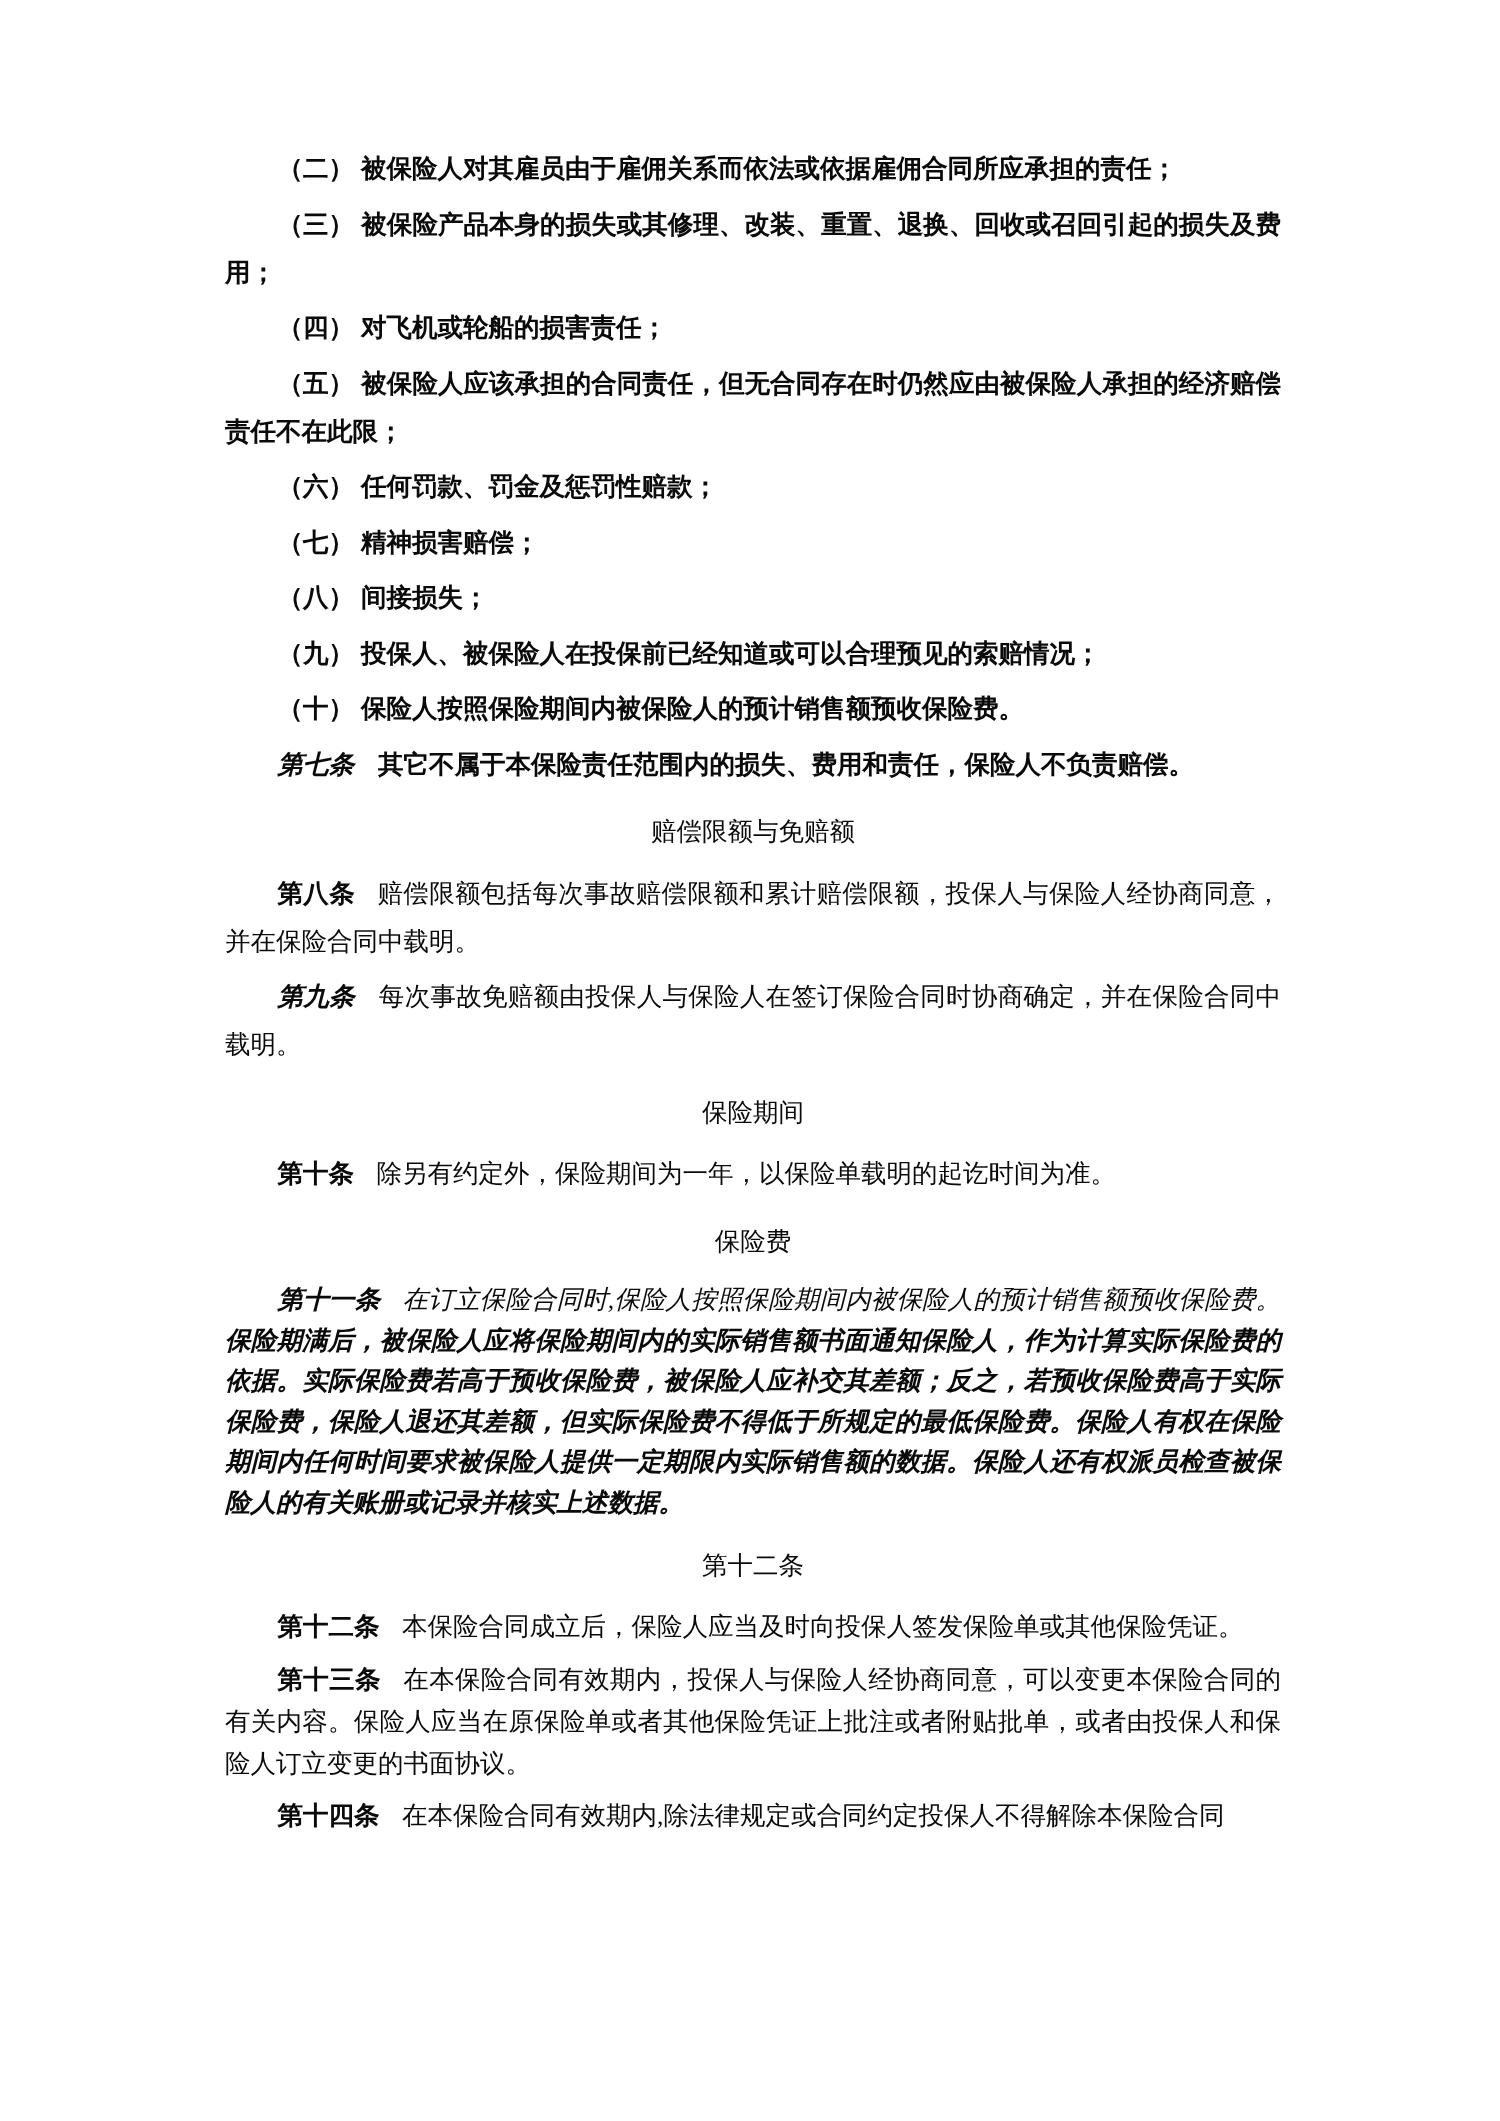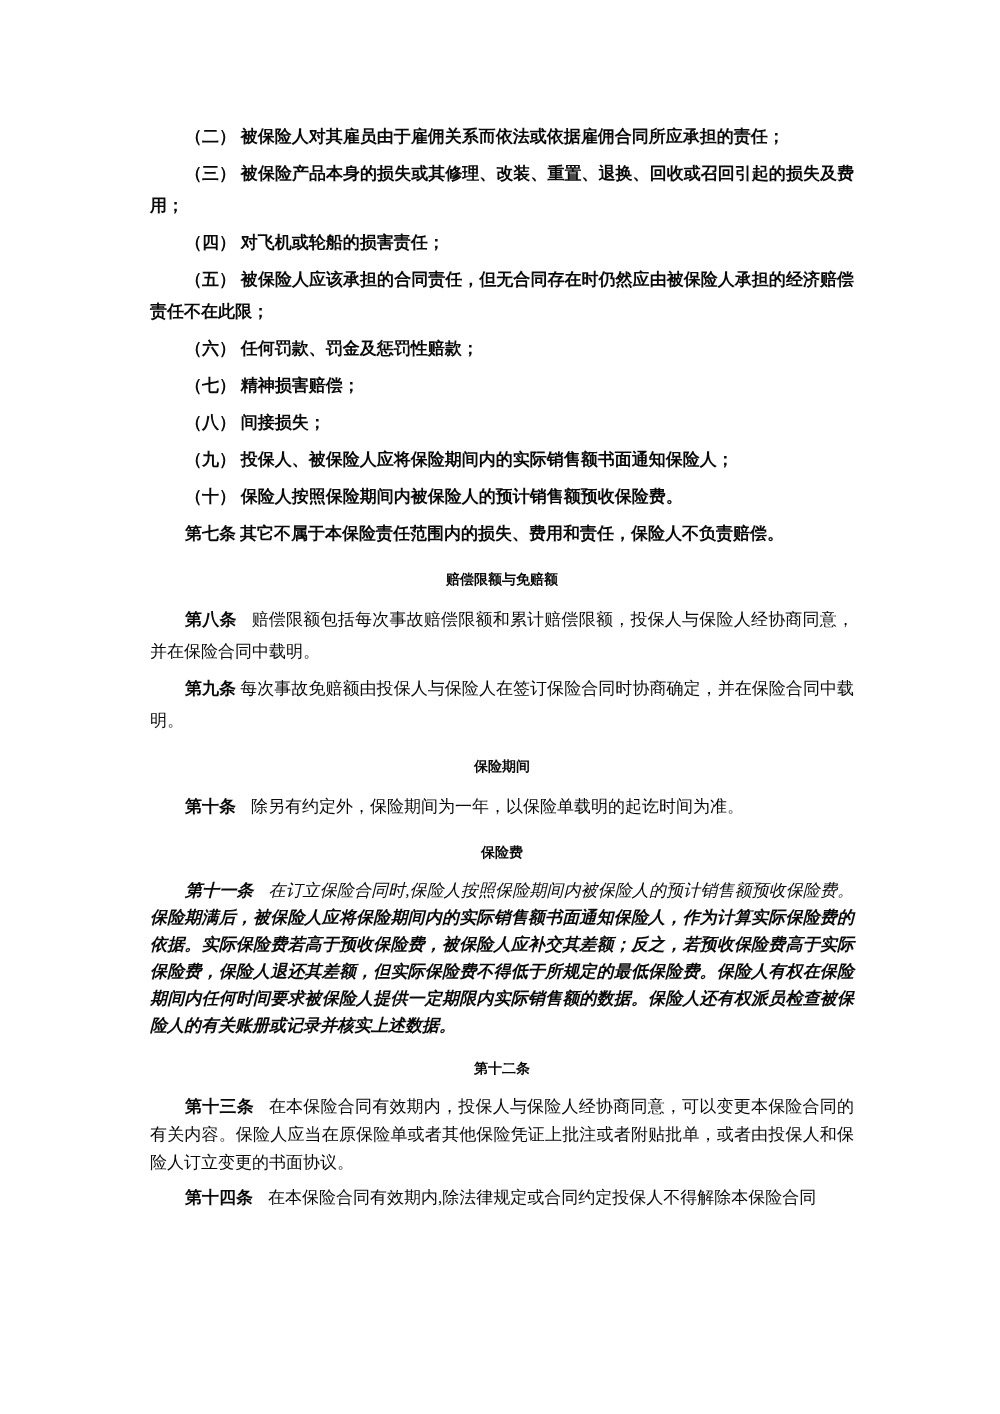--- a/index.html
+++ b/index.html
@@ -3,76 +3,77 @@
 <meta charset="utf-8">
 <style>
   * { margin: 0; padding: 0; box-sizing: border-box; }
   html, body { background: #ffffff; }
   body {
     width: 1000px; height: 1414px; overflow: hidden;
     font-family: "Liberation Serif", "DejaVu Serif", serif;
   }
   .page {
     width: 1000px; height: 1414px;
-    padding: 116px 146px 0 150px;
+    padding: 92px 146px 0 150px;
     color: #0a0a0a;
     font-size: 17px;
   }
   .song { font-family: "Liberation Serif", "DejaVu Serif", serif; font-weight: normal; }
   .hei  { font-family: "Liberation Sans", "DejaVu Sans", sans-serif; font-weight: bold; }
   .para {
     line-height: 32px;
     text-align: justify;
     text-indent: 35px;
     margin: 5px 0;
   }
   .para.tight { line-height: 27px; font-style: italic; }
   .para.mid   { line-height: 28px; }
   .heading {
     font-family: "Liberation Sans", "DejaVu Sans", sans-serif;
-    font-weight: bold;
-    font-size: 14px;
+    font-weight: normal;
+    font-size: 17px;
     text-align: center;
     line-height: 32px;
     margin: 13px 0 9px 0;
   }
   .label { margin-right: 15px; }
-  .label.narrow { margin-right: 4px; }
+  .label.narrow { margin-right: 16px; font-style: italic; }
 </style>
 </head>
 <body>
 
 <div class="page song">
 
   <p class="para hei">（二） 被保险人对其雇员由于雇佣关系而依法或依据雇佣合同所应承担的责任；</p>
   <p class="para hei">（三） 被保险产品本身的损失或其修理、改装、重置、退换、回收或召回引起的损失及费用；</p>
   <p class="para hei">（四） 对飞机或轮船的损害责任；</p>
   <p class="para hei">（五） 被保险人应该承担的合同责任，但无合同存在时仍然应由被保险人承担的经济赔偿责任不在此限；</p>
   <p class="para hei">（六） 任何罚款、罚金及惩罚性赔款；</p>
   <p class="para hei">（七） 精神损害赔偿；</p>
   <p class="para hei">（八） 间接损失；</p>
-  <p class="para hei">（九） 投保人、被保险人应将保险期间内的实际销售额书面通知保险人；</p>
+  <p class="para hei">（九） 投保人、被保险人在投保前已经知道或可以合理预见的索赔情况；</p>
   <p class="para hei">（十） 保险人按照保险期间内被保险人的预计销售额预收保险费。</p>
 
   <p class="para hei"><span class="label narrow">第七条</span><span>其它不属于本保险责任范围内的损失、费用和责任，保险人不负责赔偿。</span></p>
 
   <div class="heading">赔偿限额与免赔额</div>
 
   <p class="para"><span class="label hei">第八条</span><span class="song">赔偿限额包括每次事故赔偿限额和累计赔偿限额，投保人与保险人经协商同意，并在保险合同中载明。</span></p>
 
   <p class="para"><span class="label narrow hei">第九条</span><span class="song">每次事故免赔额由投保人与保险人在签订保险合同时协商确定，并在保险合同中载明。</span></p>
 
   <div class="heading">保险期间</div>
 
   <p class="para"><span class="label hei">第十条</span><span class="song">除另有约定外，保险期间为一年，以保险单载明的起讫时间为准。</span></p>
 
   <div class="heading">保险费</div>
 
   <p class="para tight"><span class="label hei">第十一条</span><span class="song">在订立保险合同时,保险人按照保险期间内被保险人的预计销售额预收保险费。</span><span class="hei">保险期满后，被保险人应将保险期间内的实际销售额书面通知保险人，作为计算实际保险费的依据。实际保险费若高于预收保险费，被保险人应补交其差额；反之，若预收保险费高于实际保险费，保险人退还其差额，但实际保险费不得低于所规定的最低保险费。保险人有权在保险期间内任何时间要求被保险人提供一定期限内实际销售额的数据。保险人还有权派员检查被保险人的有关账册或记录并核实上述数据。</span></p>
 
   <div class="heading">第十二条</div>
 
+  <p class="para"><span class="label hei">第十二条</span><span class="song">本保险合同成立后，保险人应当及时向投保人签发保险单或其他保险凭证。</span></p>
 
   <p class="para mid"><span class="label hei">第十三条</span><span class="song">在本保险合同有效期内，投保人与保险人经协商同意，可以变更本保险合同的有关内容。保险人应当在原保险单或者其他保险凭证上批注或者附贴批单，或者由投保人和保险人订立变更的书面协议。</span></p>
 
   <p class="para"><span class="label hei">第十四条</span><span class="song">在本保险合同有效期内,除法律规定或合同约定投保人不得解除本保险合同</span></p>
 
 </div>
 
 </body></html>

